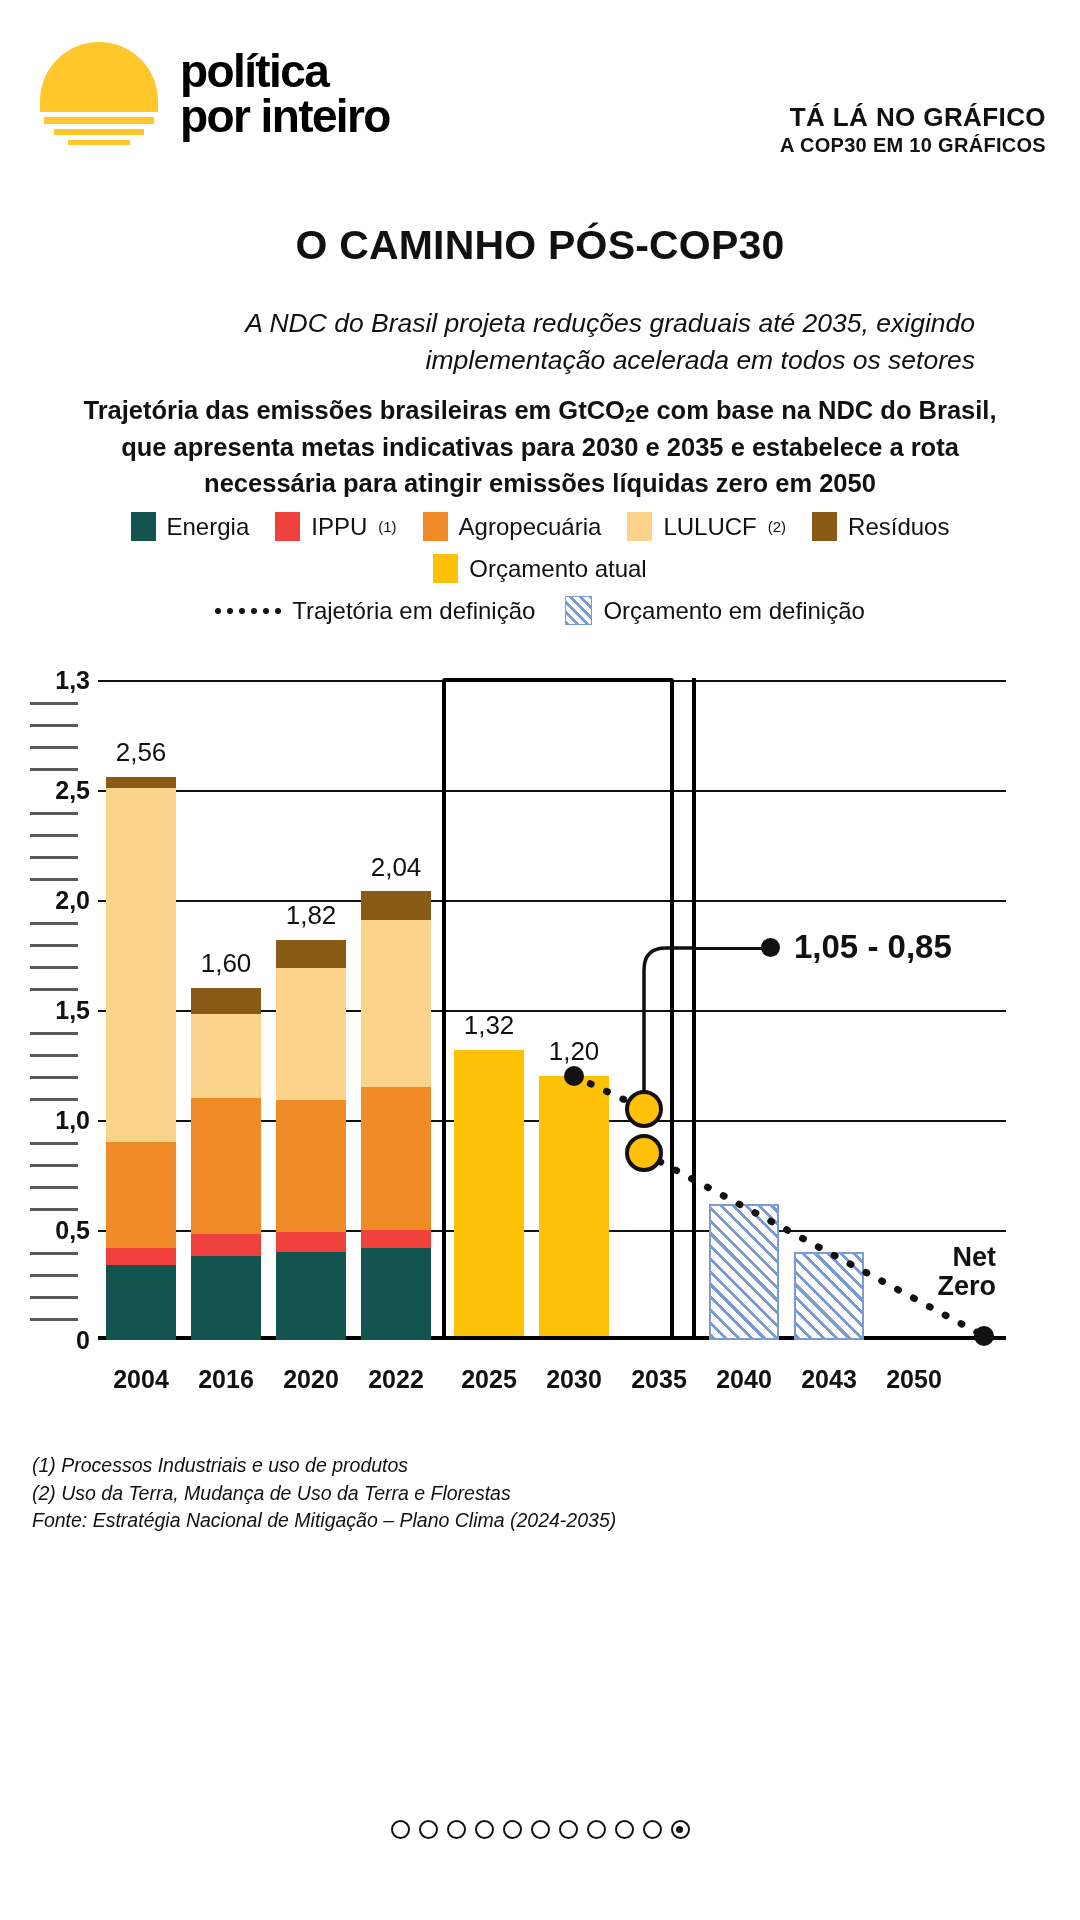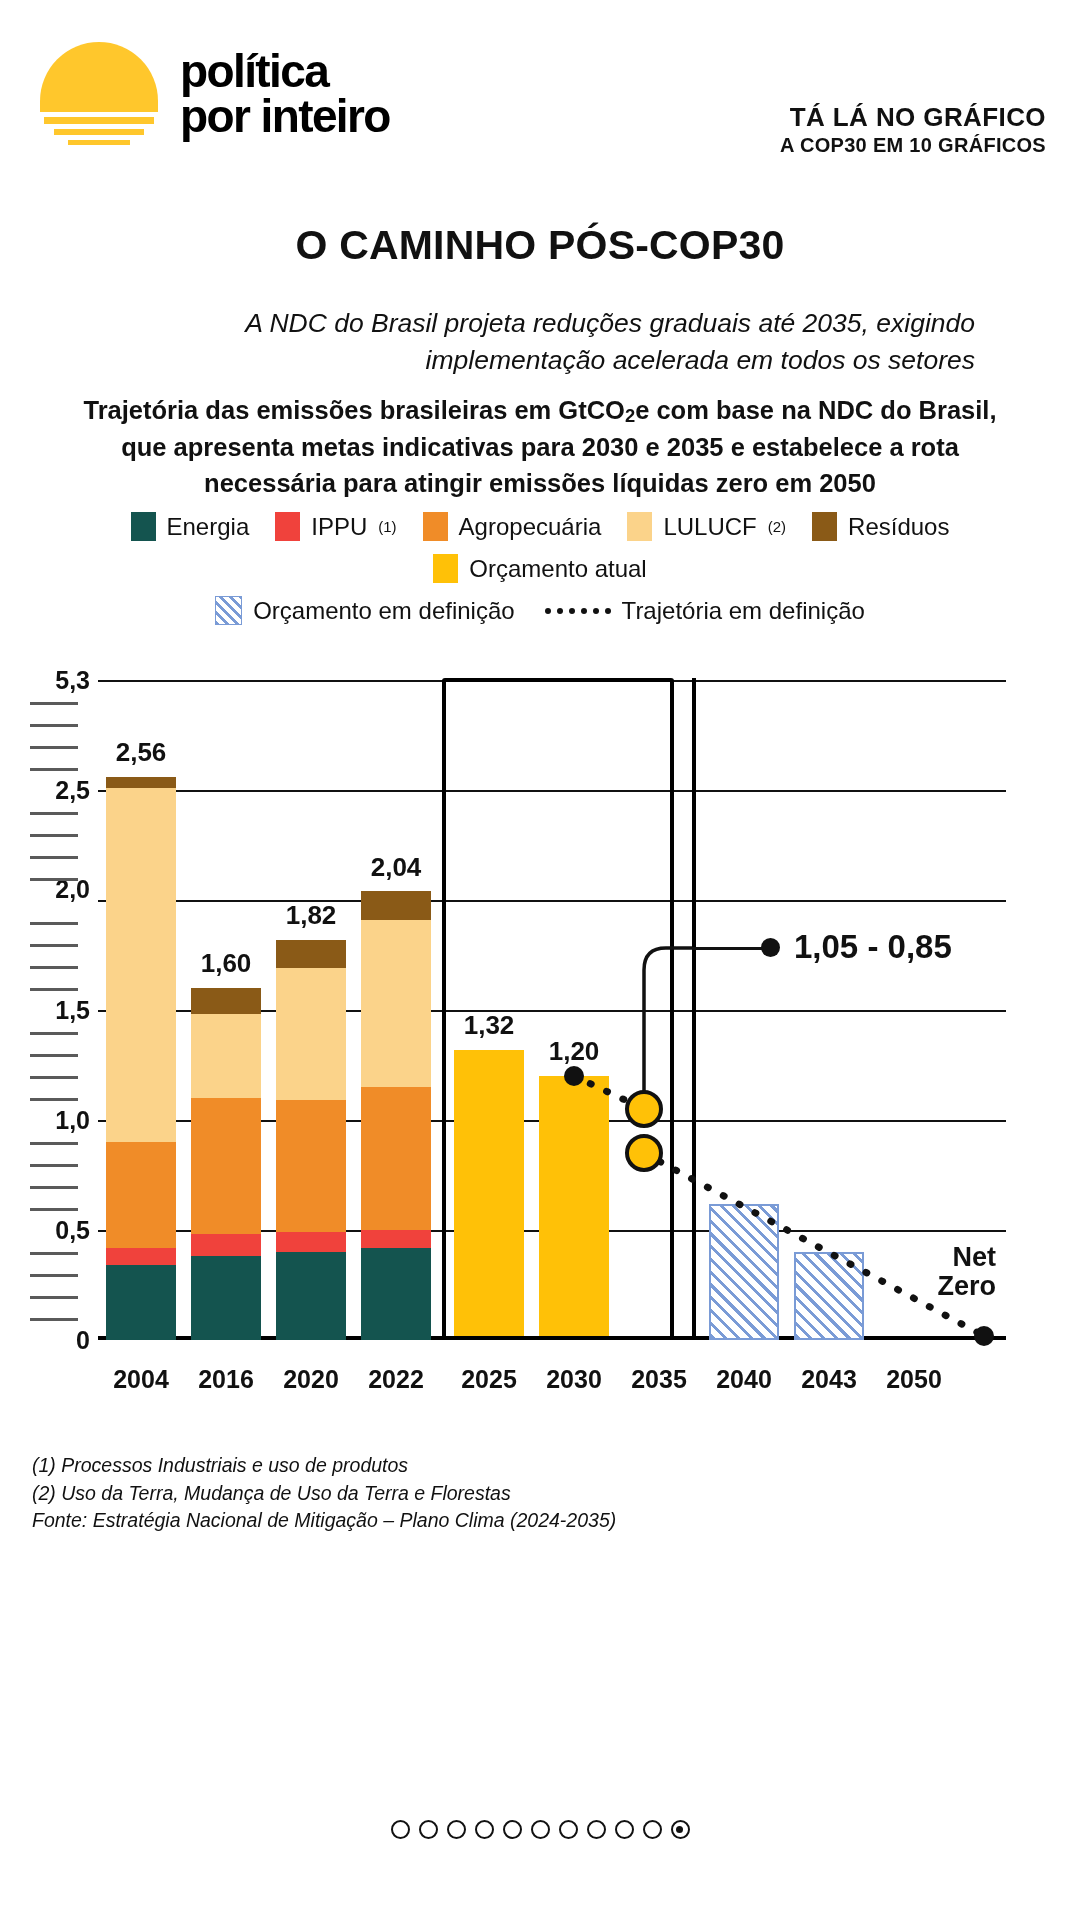--- a/index.html
+++ b/index.html
@@ -89,21 +89,21 @@
     transform: translateY(-50%); text-align: right; width: 66px;
   }
   .yticks { position: absolute; left: 30px; top: 15px; width: 56px; height: 660px; }
   .ytick { position: absolute; left: 0; width: 48px; height: 3px; background: #2b2b2b; }
   .ytick.minor { background: #5a5a5a; height: 3px; }
 
   .bar { position: absolute; bottom: 0; }
   .seg { position: absolute; left: 0; width: 100%; }
   .bar-label {
     position: absolute; left: 50%; transform: translateX(-50%);
-    font-size: 26px; font-weight: 700; white-space: nowrap;
+    font-size: 26px; font-weight: 400; white-space: nowrap;
   }
 
   .hatchbar {
     position: absolute; bottom: 0;
     background: repeating-linear-gradient(45deg, #7A9BD6 0 3px, #ffffff 3px 9px);
     border: 2px solid #7A9BD6;
   }
 
   .horizonte-box {
     position: absolute; border: 4px solid #000; border-radius: 3px;
@@ -213,43 +213,43 @@
 
     <div class="legend-row r2">
       <div class="li">
         <span class="swatch" style="background:#FFC107"></span>
         <span>Orçamento atual</span>
       </div>
     </div>
 
     <div class="legend-row r3">
       <div class="li">
-        <span class="hatch-swatch"></span>
-        <span>Orçamento em definição</span>
-      </div>
-      <div class="li">
         <span class="dotline">
           <i></i>
             <i></i>
             <i></i>
             <i></i>
             <i></i>
             <i></i>
         </span>
         <span>Trajetória em definição</span>
       </div>
+      <div class="li">
+        <span class="hatch-swatch"></span>
+        <span>Orçamento em definição</span>
+      </div>
     </div>
   </div>
 
   <div class="chart">
 
     <div class="ylabels">
-      <div class="ylab" style="top:0px">5,3</div>
+      <div class="ylab" style="top:0px">1,3</div>
       <div class="ylab" style="top:110px">2,5</div>
-      <div class="ylab" style="top:209px">2,0</div>
+      <div class="ylab" style="top:220px">2,0</div>
       <div class="ylab" style="top:330px">1,5</div>
       <div class="ylab" style="top:440px">1,0</div>
       <div class="ylab" style="top:550px">0,5</div>
       <div class="ylab" style="top:660px">0</div>
     </div>
 
     <div class="yticks" id="yticks">
         <div class="ytick minor" style="top: 22px;"></div>
         <div class="ytick minor" style="top: 44px;"></div>
         <div class="ytick minor" style="top: 66px;"></div>

